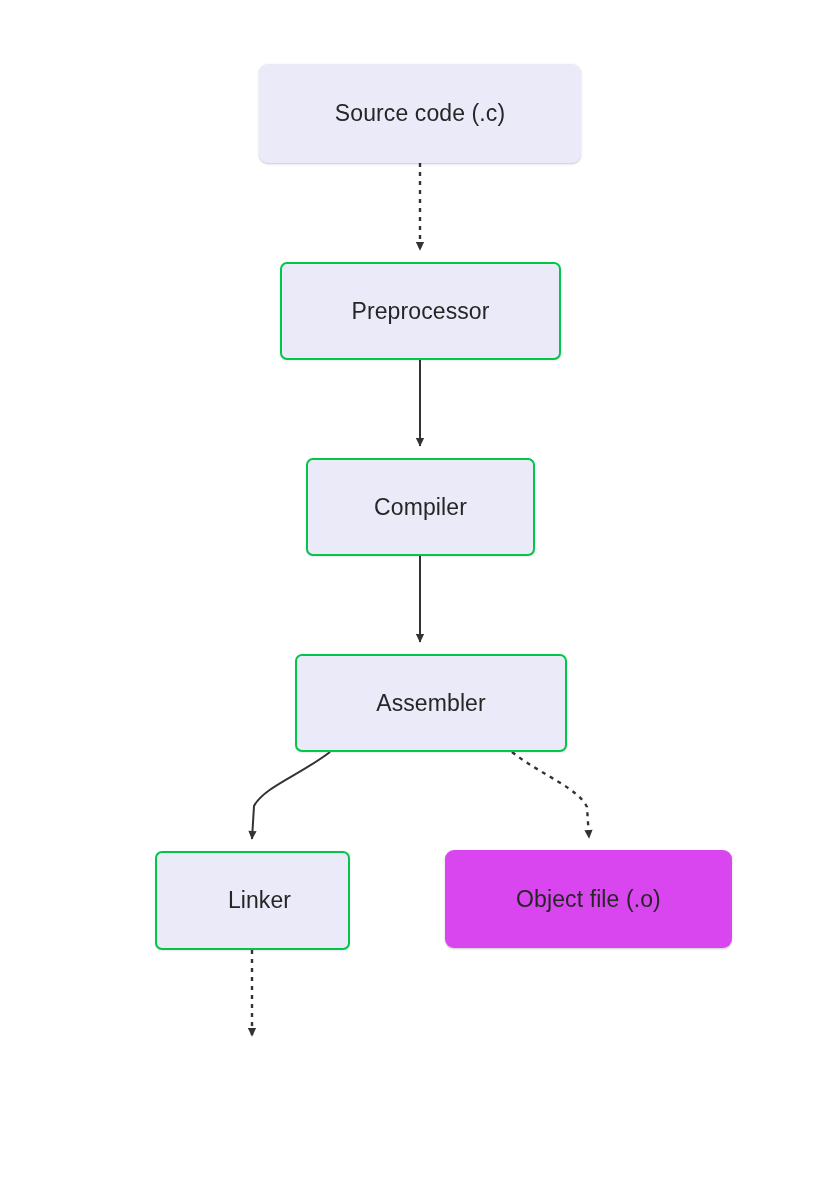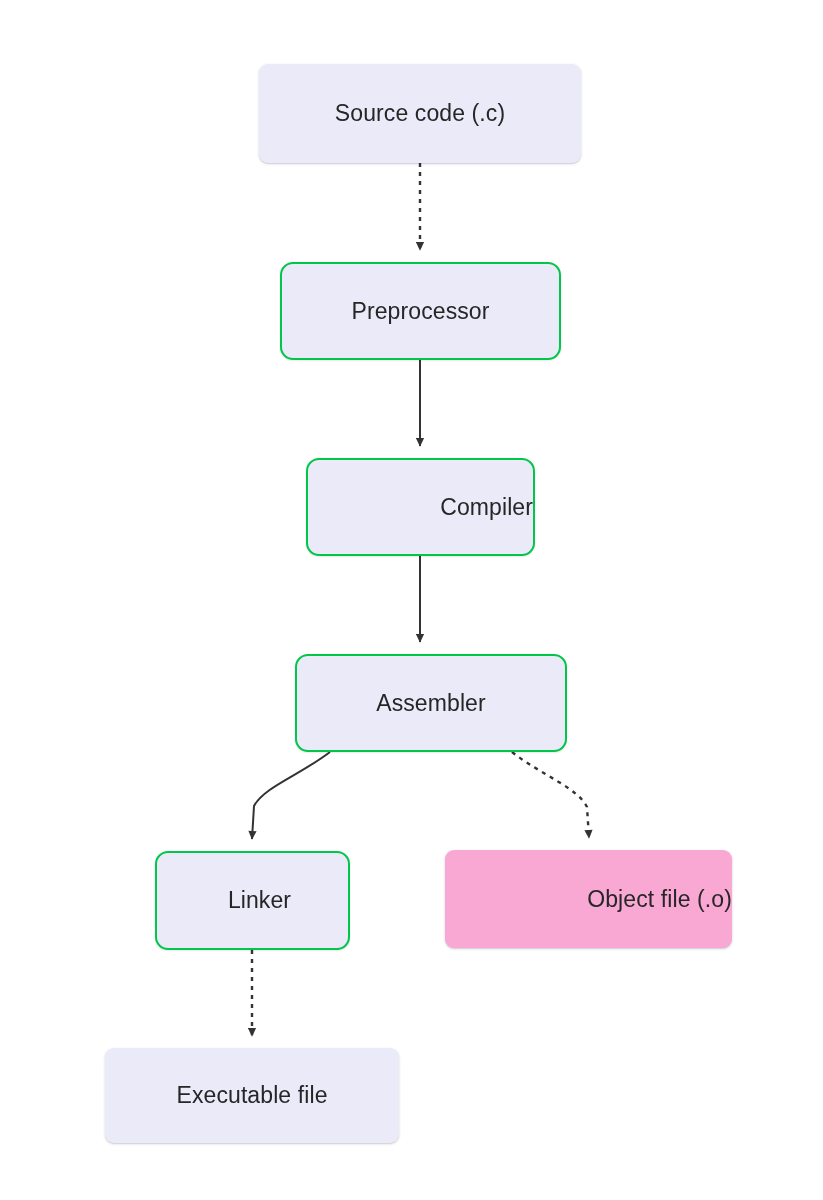--- a/index.html
+++ b/index.html
@@ -34,21 +34,21 @@
     color: #262626;
     font-size: 23px;
     font-family: "Liberation Sans", sans-serif;
     font-weight: 400;
     letter-spacing: 0.1px;
     white-space: nowrap;
     box-shadow: 0 1px 3px rgba(40, 40, 70, 0.16), 0 1px 1px rgba(40, 40, 70, 0.10);
   }
   .node.accented {
     border: 2px solid #00c64a;
-    border-radius: 13px;
+    border-radius: 7px;
     box-shadow: 0 1px 2px rgba(40, 40, 70, 0.10);
   }
   .node-label {
     display: block;
     line-height: 1;
   }
 </style>
 </head>
 <body>
 
@@ -75,33 +75,30 @@
   </svg>
 
   <div class="node" id="node-source-code" style="left: 259px; top: 64px; width: 322px; height: 99px; background: rgb(234, 234, 249); color: rgb(38, 38, 38);">
     <span class="node-label">Source code (.c)</span>
   </div>
 
   <div class="node accented" id="node-preprocessor" style="left: 280px; top: 262px; width: 281px; height: 98px; background: rgb(234, 234, 249); color: rgb(38, 38, 38); border-color: rgb(0, 198, 74);">
     <span class="node-label">Preprocessor</span>
   </div>
 
-  <div class="node accented" id="node-compiler" style="left: 306px; top: 458px; width: 229px; height: 98px; background: rgb(234, 234, 249); color: rgb(38, 38, 38); border-color: rgb(0, 198, 74); justify-content: flex-end;">
+  <div class="node accented" id="node-compiler" style="left: 306px; top: 458px; width: 229px; height: 98px; background: rgb(234, 234, 249); color: rgb(38, 38, 38); border-color: rgb(0, 198, 74);">
     <span class="node-label">Compiler</span>
   </div>
 
   <div class="node accented" id="node-assembler" style="left: 295px; top: 654px; width: 272px; height: 98px; background: rgb(234, 234, 249); color: rgb(38, 38, 38); border-color: rgb(0, 198, 74);">
     <span class="node-label">Assembler</span>
   </div>
 
   <div class="node accented" id="node-linker" style="left: 155px; top: 851px; width: 195px; height: 99px; background: rgb(234, 234, 249); color: rgb(38, 38, 38); border-color: rgb(0, 198, 74); padding-left: 14px;">
     <span class="node-label">Linker</span>
   </div>
 
-  <div class="node" id="node-object-file" style="left: 445px; top: 850px; width: 287px; height: 98px; background: #f9a8d4; color: rgb(38, 38, 38); justify-content: flex-end;">
+  <div class="node" id="node-object-file" style="left: 445px; top: 850px; width: 287px; height: 98px; background: #d946ef; color: rgb(38, 38, 38);">
     <span class="node-label">Object file (.o)</span>
   </div>
 
-  <div class="node" id="node-executable-file" style="left: 105px; top: 1048px; width: 294px; height: 95px; background: rgb(234, 234, 249); color: rgb(38, 38, 38);">
-    <span class="node-label">Executable file</span>
-  </div>
 
 </div>
 
 </body></html>

